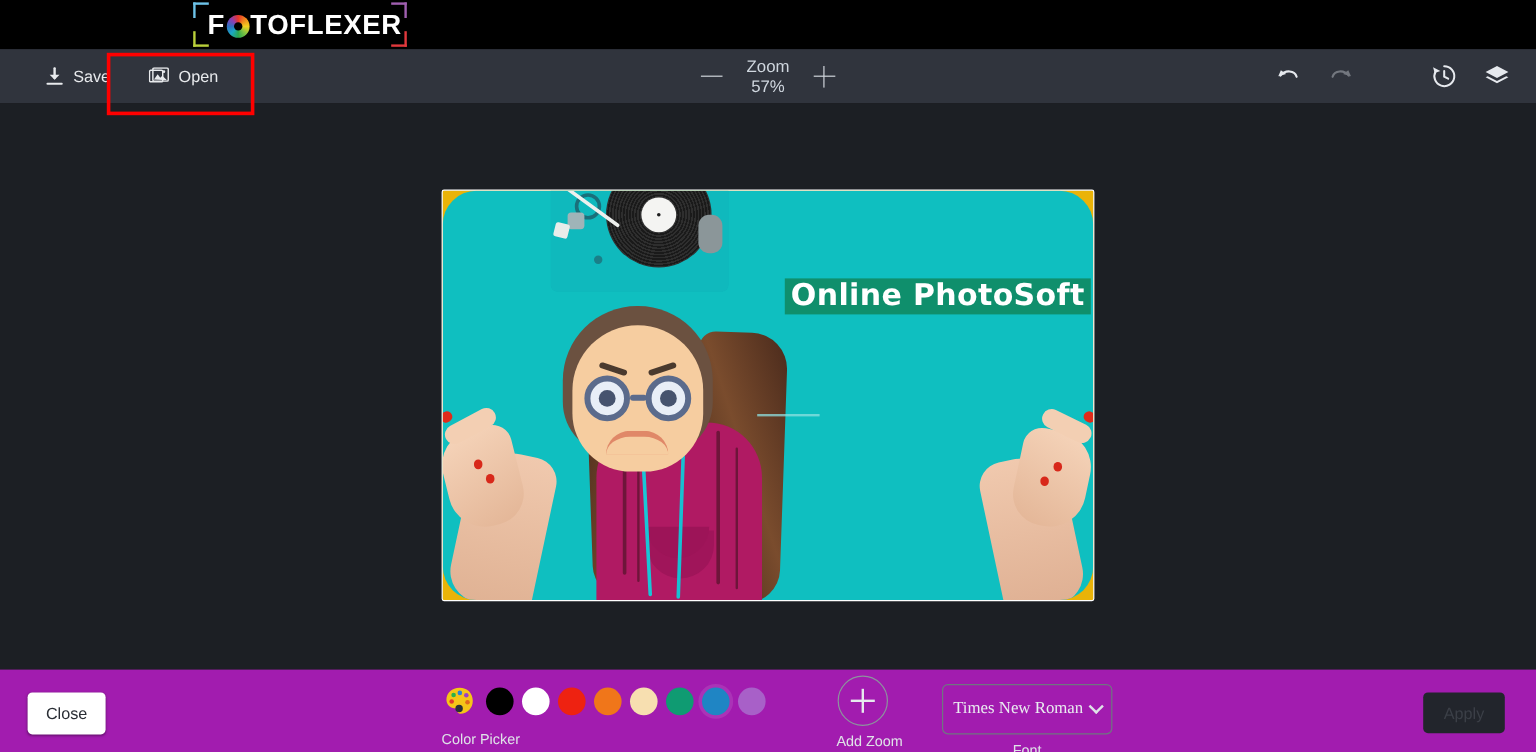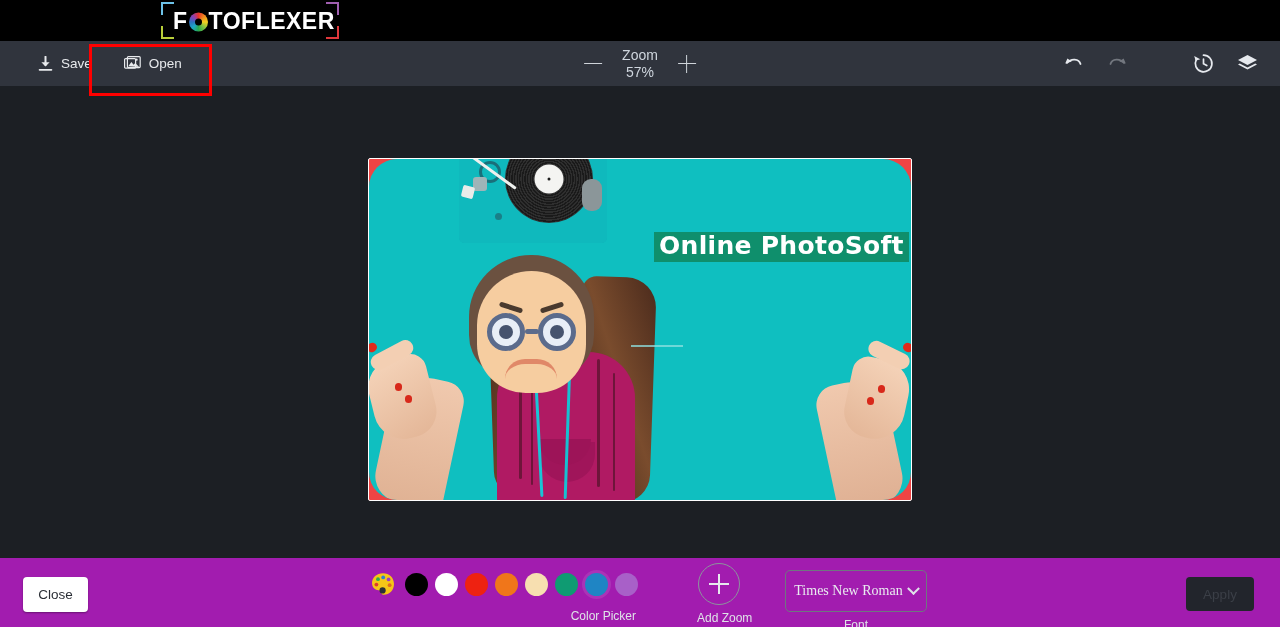--- a/index.html
+++ b/index.html
@@ -69,21 +69,21 @@
     border: 3px solid #ff0000; pointer-events: none; z-index: 40;
   }
 
   
   .workspace {
     position: absolute; left: 0; top: 86px; width: 1280px; height: 472px;
     background: #1c1f24;
   }
   .canvas-wrap {
     position: absolute; left: 368px; top: 72px; width: 544px; height: 343px;
-    border: 1px solid #ffffff; background: #ef4444; overflow: hidden;
+    border: 1px solid #ffffff; background: #eab308; overflow: hidden;
     border-radius: 2px;
   }
   .canvas-inner { position: absolute; inset: 0; background: #0fbfc0; border-radius: 30px; overflow: hidden; }
   
   .canvas-inner { border-radius: 28px; }
 
   
   .turntable {
     position: absolute; left: 90px; top: -28px; width: 148px; height: 112px;
     background: #10b8bb; border-radius: 6px;
@@ -214,21 +214,21 @@
     background:#fff; color:#2a2e35; border-radius:4px; font-size:13.5px;
     display:flex; align-items:center; justify-content:center; cursor:pointer;
     box-shadow: 0 1px 2px rgba(0,0,0,.35);
   }
   .colorgroup { position:absolute; left:368px; top:8px; width:280px; }
   .swatch-row { display:flex; align-items:center; gap:7px; height:36px; }
   .palette-ic { width:30px; height:30px; display:flex; align-items:center; justify-content:center; cursor:pointer; }
   .swatch { width:23px; height:23px; border-radius:50%; cursor:pointer; }
   .swatch.sel { box-shadow: 0 0 0 3px rgba(255,255,255,0.10); }
   .grp-label { text-align:center; color:#dfe3e8; font-size:12px; margin-top:7px; }
-  .colorgroup .grp-label { width: 268px; text-align:right; }
+  .colorgroup .grp-label { width: 268px; text-align:left; }
 
   .addtext { position:absolute; left:697px; top:5px; width:44px; text-align:center; }
   .plus-circle {
     width:42px; height:42px; border-radius:50%; border:1.5px solid #8c939d;
     position:relative; margin:0 auto; cursor:pointer;
   }
   .plus-circle::before { content:""; position:absolute; left:10px; top:19px; width:20px; height:2px; background:#e6e9ed; }
   .plus-circle::after { content:""; position:absolute; left:19px; top:10px; width:2px; height:20px; background:#e6e9ed; }
   .addtext .grp-label { margin-top:6px; white-space:nowrap; }
 

